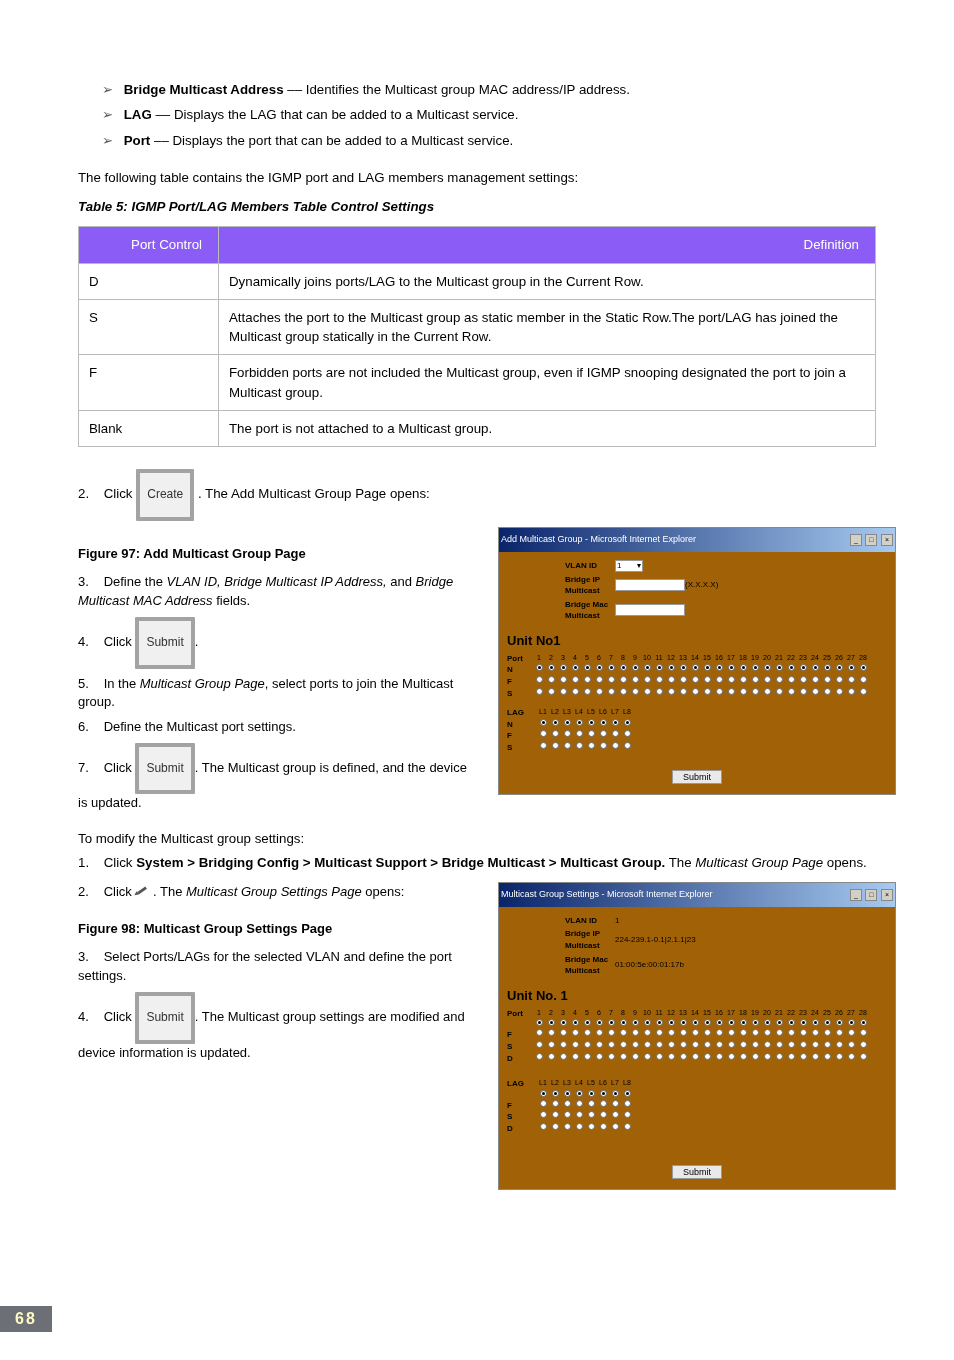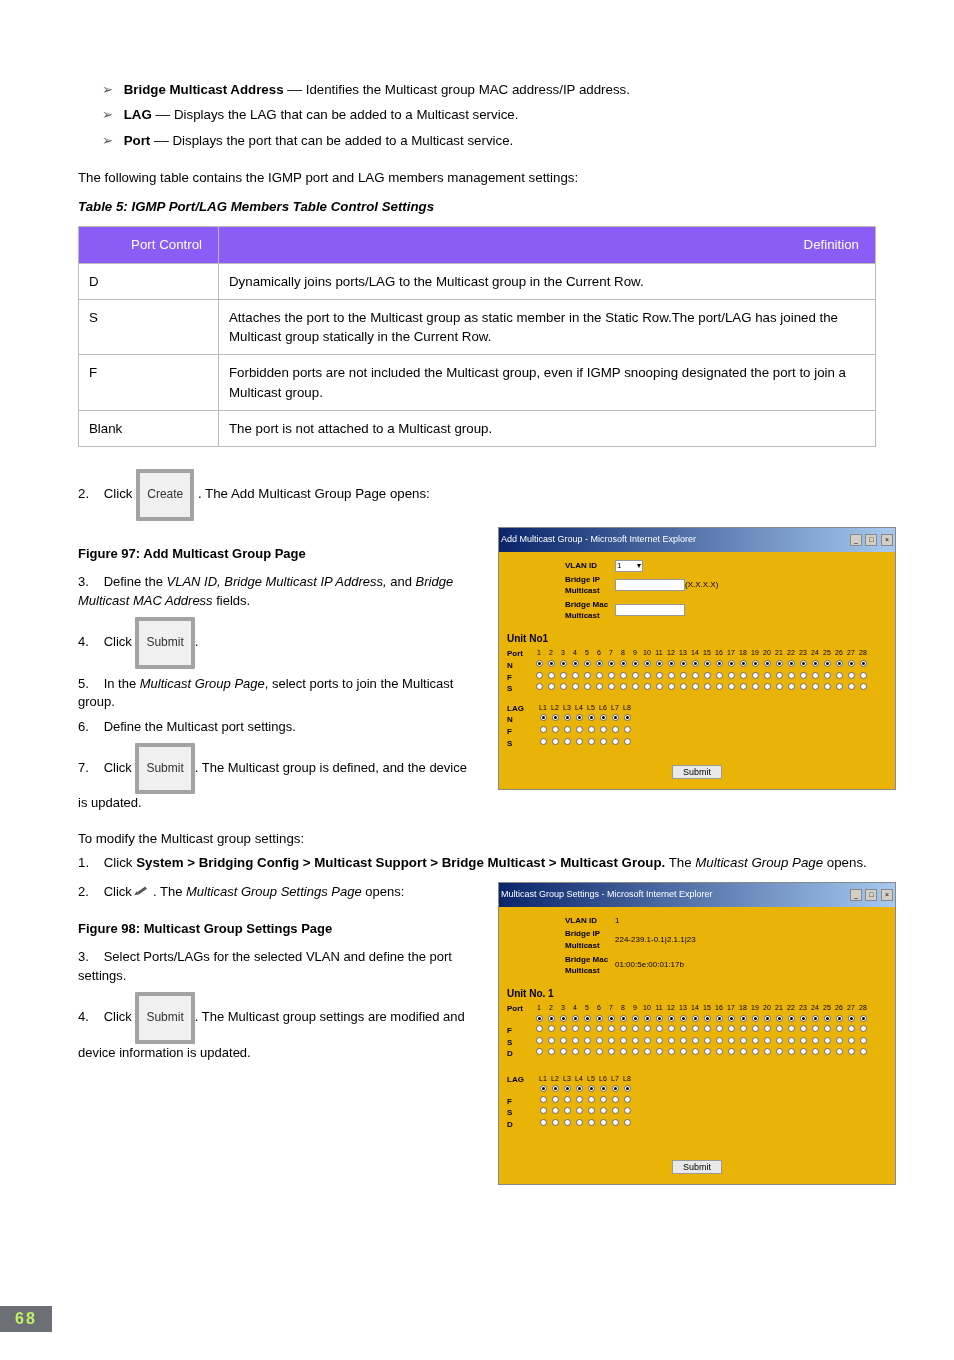--- a/index.html
+++ b/index.html
@@ -19,40 +19,40 @@
   .numitem { margin-bottom: 6px; }
   .numitem .num { display: inline-block; width: 22px; }
   .btn { display: inline-block; border: 4px solid #a3a3a3; background: #f0f0f0; padding: 13px 7px; font-family: Arial, sans-serif; font-size: 12px; color: #333; border-radius: 1px; vertical-align: baseline; }
   .figcap { font-weight: bold; margin: 18px 0 10px 0; }
   .twocol { display: flex; gap: 20px; }
   .leftcol { flex: 0 0 400px; font-size: 13px; }
   .rightcol { flex: 0 0 398px; }
   .winbox { width: 398px; border: 1px solid #888; background: #fafafa; font-family: "MS Sans Serif", Tahoma, Arial, sans-serif; font-size: 8px; color: #000; }
   .titlebar { height: 24px; background: linear-gradient(to right, #0a246a, #a6caf0); display: flex; align-items: center; justify-content: space-between; color: #fff; padding: 0 2px; font-size: 9px; }
   .titlebar .tbtn { width: 12px; height: 12px; background: #d4d0c8; border: 1px solid #888; display: inline-flex; align-items: center; justify-content: center; color: #000; font-size: 7px; margin-left: 1px; }
-  .wincontent { background: #eab308; padding: 8px 6px 4px 6px; min-height: 200px; position: relative; }
+  .wincontent { background: #a16207; padding: 8px 6px 4px 6px; min-height: 200px; position: relative; }
   .fldrow { display: flex; align-items: center; margin-bottom: 2px; font-size: 8px; }
   .fldlbl { width: 110px; font-weight: bold; text-align: left; padding-left: 60px; }
   .mini-sel { border: 1px solid #999; height: 12px; width: 28px; font-size: 8px; background: #fff; display: inline-flex; align-items: center; justify-content: space-between; padding: 0 1px; }
   .mini-in { border: 1px solid #999; height: 12px; width: 70px; font-size: 8px; background: #fff; display: inline-block; }
   .mini-txt8 { font-size: 8px; }
-  .unitlbl { font-weight: bold; font-size: 10px; margin: 10px 0 2px 2px; }
+  .unitlbl { font-weight: bold; font-size: 13px; margin: 10px 0 2px 2px; }
   .rgrid { display: flex; flex-direction: column; margin-left: 2px; }
   .rhdr, .rline { display: flex; }
   .rhdr .c0, .rline .c0 { width: 26px; font-size: 8px; font-weight: bold; }
   .rhdr .cc, .rline .cc { width: 12px; text-align: center; font-size: 7px; }
   .rline .cc .radio { display: inline-block; width: 7px; height: 7px; border: 1px solid #666; border-radius: 50%; background: #fff; }
   .rline .cc .radio.sel::after { content: ""; display: block; width: 3px; height: 3px; background: #000; border-radius: 50%; margin: 1px auto 0; }
   .rhdr .c0.laghdr, .rline .c0.laghdr { width: 30px; }
   .submitbtn { display: block; margin: 16px auto 6px auto; border: 1px solid #999; background: #e9e9e9; padding: 1px 10px; font-size: 9px; }
   .italic { font-style: italic; }
   .pencil { display: inline-block; width: 14px; height: 14px; position: relative; }
   .pencil::before { content: ""; position: absolute; left: 2px; top: 7px; width: 10px; height: 3px; background: #555; transform: rotate(-35deg); }
   .pencil::after { content: ""; position: absolute; left: -1px; top: 10px; width: 0; height: 0; border-right: 4px solid #555; border-top: 2px solid transparent; border-bottom: 2px solid transparent; transform: rotate(-35deg); }
-  .footer-badge { position: absolute; left: 0; bottom: 28px; width: 52px; height: 26px; background: #6c6f75; color: #bef264; font-weight: bold; font-size: 16px; display: flex; align-items: center; justify-content: center; letter-spacing: 2px; }
+  .footer-badge { position: absolute; left: 0; bottom: 28px; width: 52px; height: 26px; background: #6c6f75; color: #fef9c3; font-weight: bold; font-size: 16px; display: flex; align-items: center; justify-content: center; letter-spacing: 2px; }
   .fullw { width: 100%; }
 </style>
 </head>
 <body>
 <div class="page">
 
 <div class="bullets fullw">
   <div class="row">
     <span class="arrow">➢</span>
     <span class="bold">Bridge Multicast Address</span><span> –– Identifies the Multicast group MAC address/IP address.</span>

